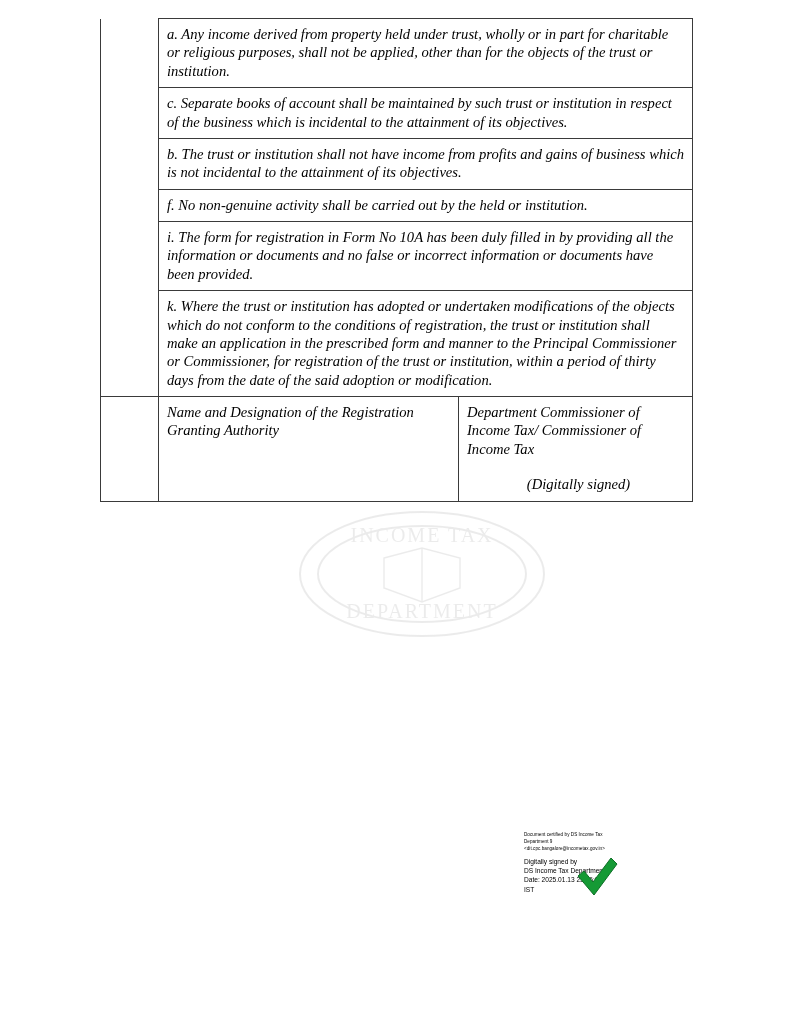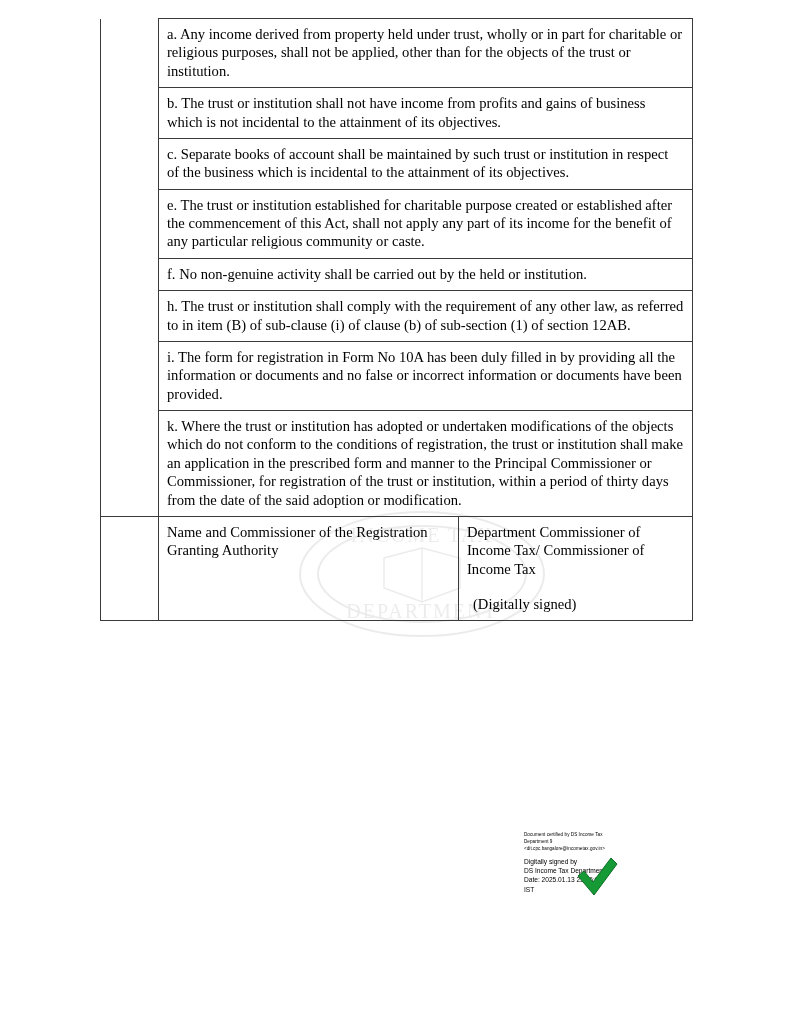--- a/index.html
+++ b/index.html
@@ -37,39 +37,41 @@
     border-collapse: collapse;
     table-layout: fixed;
   }
   .doc-table td {
     border: 1px solid #3a3a3a;
     vertical-align: top;
     padding: 6px 8px 7px 8px;
     font-size: 14.6px;
     line-height: 1.26;
     font-family: "Liberation Serif", serif;
+    font-style: italic;
   }
   td.spacer-col {
     padding: 0;
     border-right: 1px solid #3a3a3a;
     border-top: none;
     border-bottom: none;
     border-left: 1px solid #3a3a3a;
   }
   .clause-cell {
     padding-right: 12px;
   }
   .sig-label, .sig-value {
     font-size: 14.6px;
     line-height: 1.3;
   }
   .sig-value .digi {
     display: block;
     margin-top: 17px;
     padding-left: 6px;
+    text-align: center;
   }
 
   
   .ds-stamp {
     position: absolute;
     left: 524px;
     top: 832px;
     width: 150px;
     height: 72px;
     font-family: "Liberation Sans", sans-serif;
@@ -120,49 +122,41 @@
     <col style="width:300px">
     <col style="width:234px">
   </colgroup>
   <tbody>
     <tr>
       <td class="spacer-col"></td>
       <td class="clause-cell" colspan="2">a. Any income derived from property held under trust, wholly or in part for charitable or religious purposes, shall not be applied, other than for the objects of the trust or institution.</td>
     </tr>
     <tr>
       <td class="spacer-col"></td>
+      <td class="clause-cell" colspan="2">c. Separate books of account shall be maintained by such trust or institution in respect of the business which is incidental to the attainment of its objectives.</td>
+    </tr>
+    <tr>
+      <td class="spacer-col"></td>
       <td class="clause-cell" colspan="2">b. The trust or institution shall not have income from profits and gains of business which is not incidental to the attainment of its objectives.</td>
     </tr>
     <tr>
       <td class="spacer-col"></td>
-      <td class="clause-cell" colspan="2">c. Separate books of account shall be maintained by such trust or institution in respect of the business which is incidental to the attainment of its objectives.</td>
-    </tr>
-    <tr>
-      <td class="spacer-col"></td>
-      <td class="clause-cell" colspan="2">e. The trust or institution established for charitable purpose created or established after the commencement of this Act, shall not apply any part of its income for the benefit of any particular religious community or caste.</td>
-    </tr>
-    <tr>
-      <td class="spacer-col"></td>
       <td class="clause-cell" colspan="2">f. No non-genuine activity shall be carried out by the held or institution.</td>
-    </tr>
-    <tr>
-      <td class="spacer-col"></td>
-      <td class="clause-cell" colspan="2">h. The trust or institution shall comply with the requirement of any other law, as referred to in item (B) of sub-clause (i) of clause (b) of sub-section (1) of section 12AB.</td>
     </tr>
     <tr>
       <td class="spacer-col"></td>
       <td class="clause-cell" colspan="2">i. The form for registration in Form No 10A has been duly filled in by providing all the information or documents and no false or incorrect information or documents have been provided.</td>
     </tr>
     <tr>
       <td class="spacer-col"></td>
       <td class="clause-cell" colspan="2">k. Where the trust or institution has adopted or undertaken modifications of the objects which do not conform to the conditions of registration, the trust or institution shall make an application in the prescribed form and manner to the Principal Commissioner or Commissioner, for registration of the trust or institution, within a period of thirty days from the date of the said adoption or modification.</td>
     </tr>
     <tr>
       <td class="spacer-col" style="border-top:1px solid #3a3a3a;border-bottom:1px solid #3a3a3a;"></td>
-      <td class="sig-label">Name and Commissioner of the Registration Granting Authority</td>
+      <td class="sig-label">Name and Designation of the Registration Granting Authority</td>
       <td class="sig-value">
         <span>Department Commissioner of Income Tax/ Commissioner of Income Tax</span>
         <span class="digi">(Digitally signed)</span>
       </td>
     </tr>
   </tbody>
 </table>
 
 <div class="ds-stamp">
   <div class="ds-tiny">

